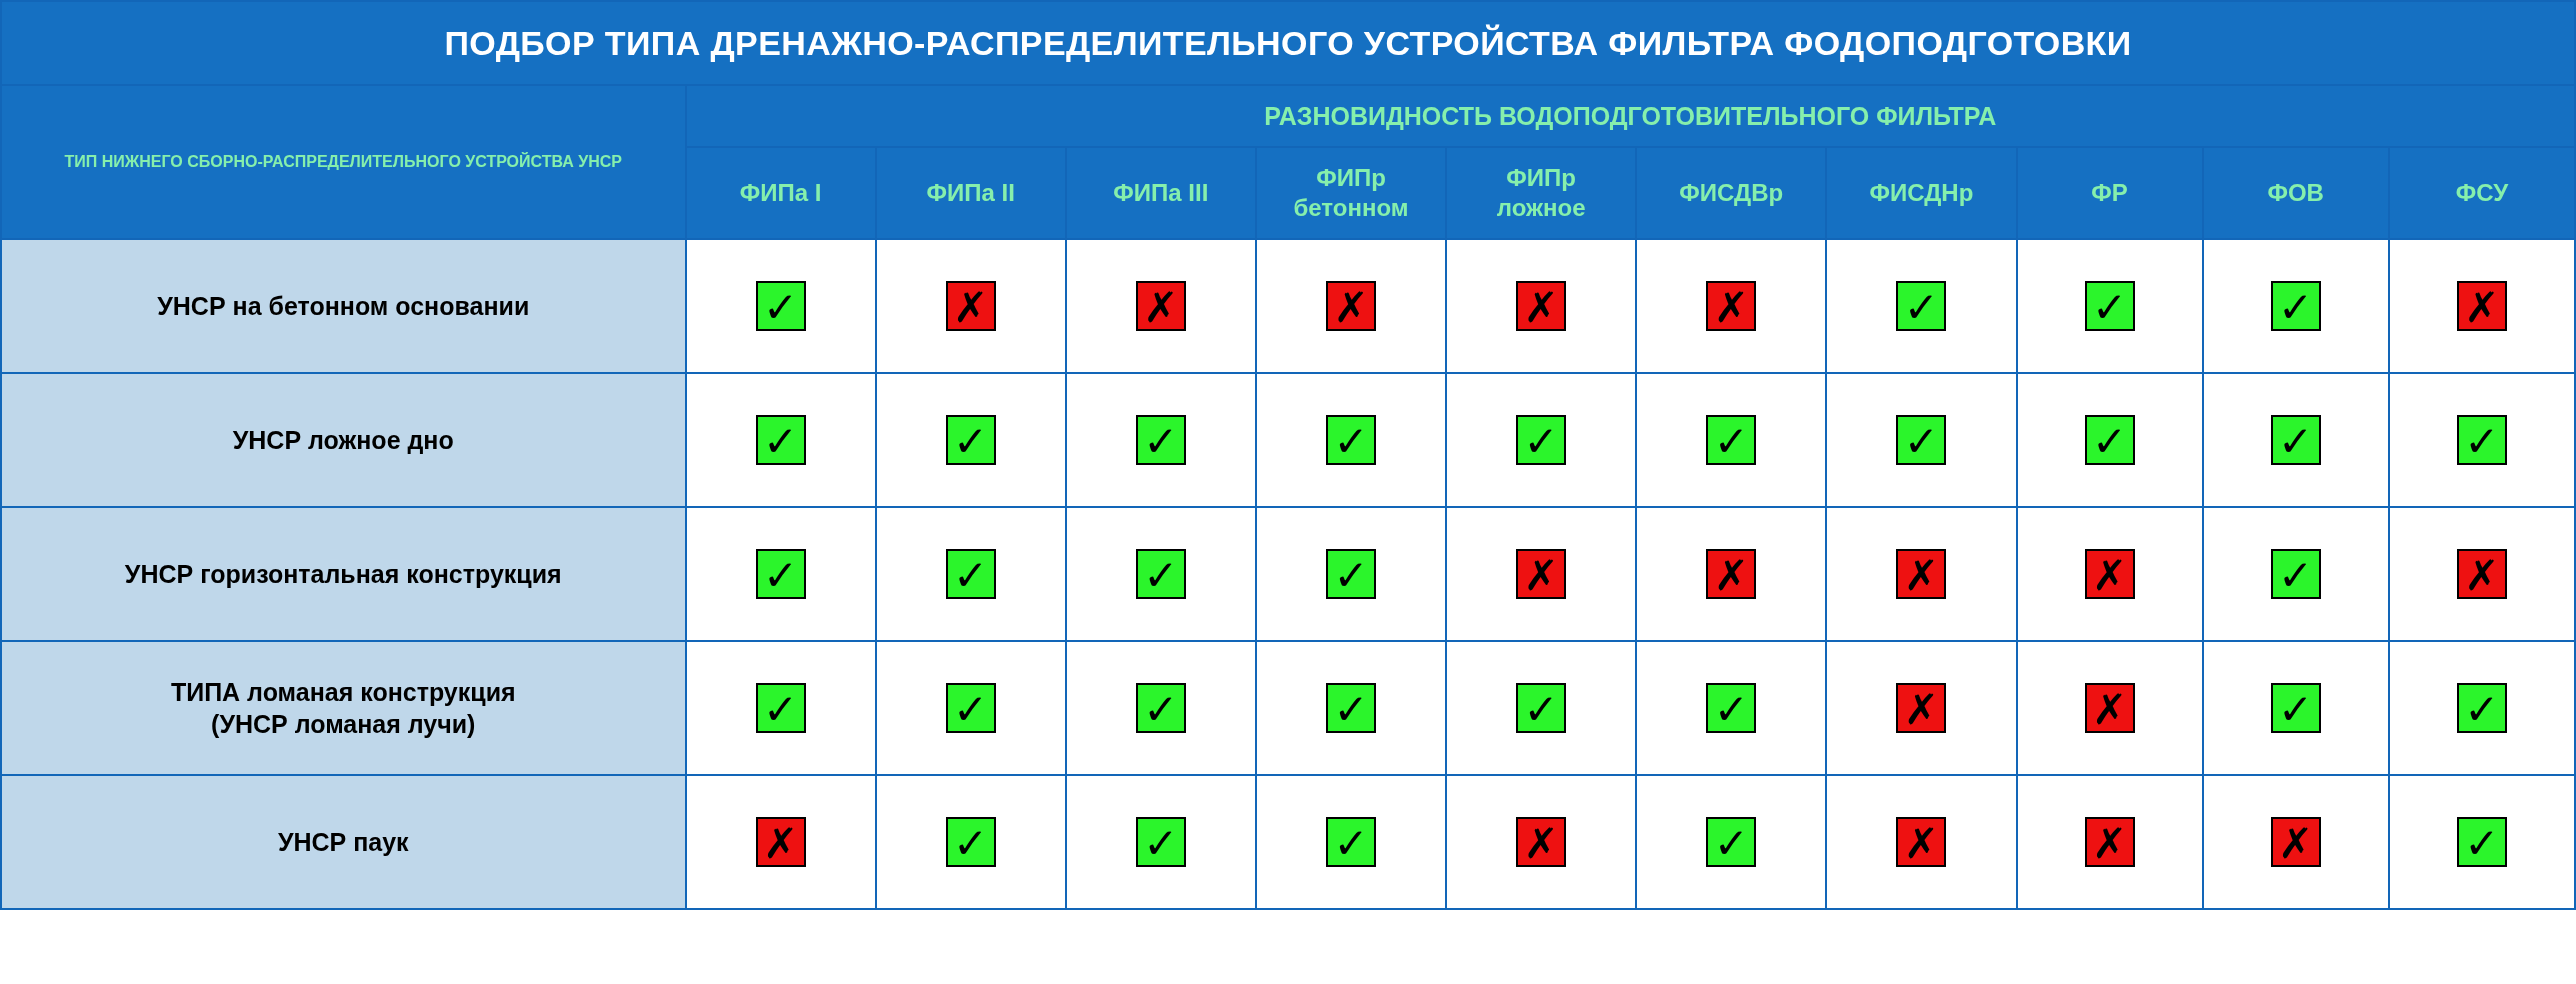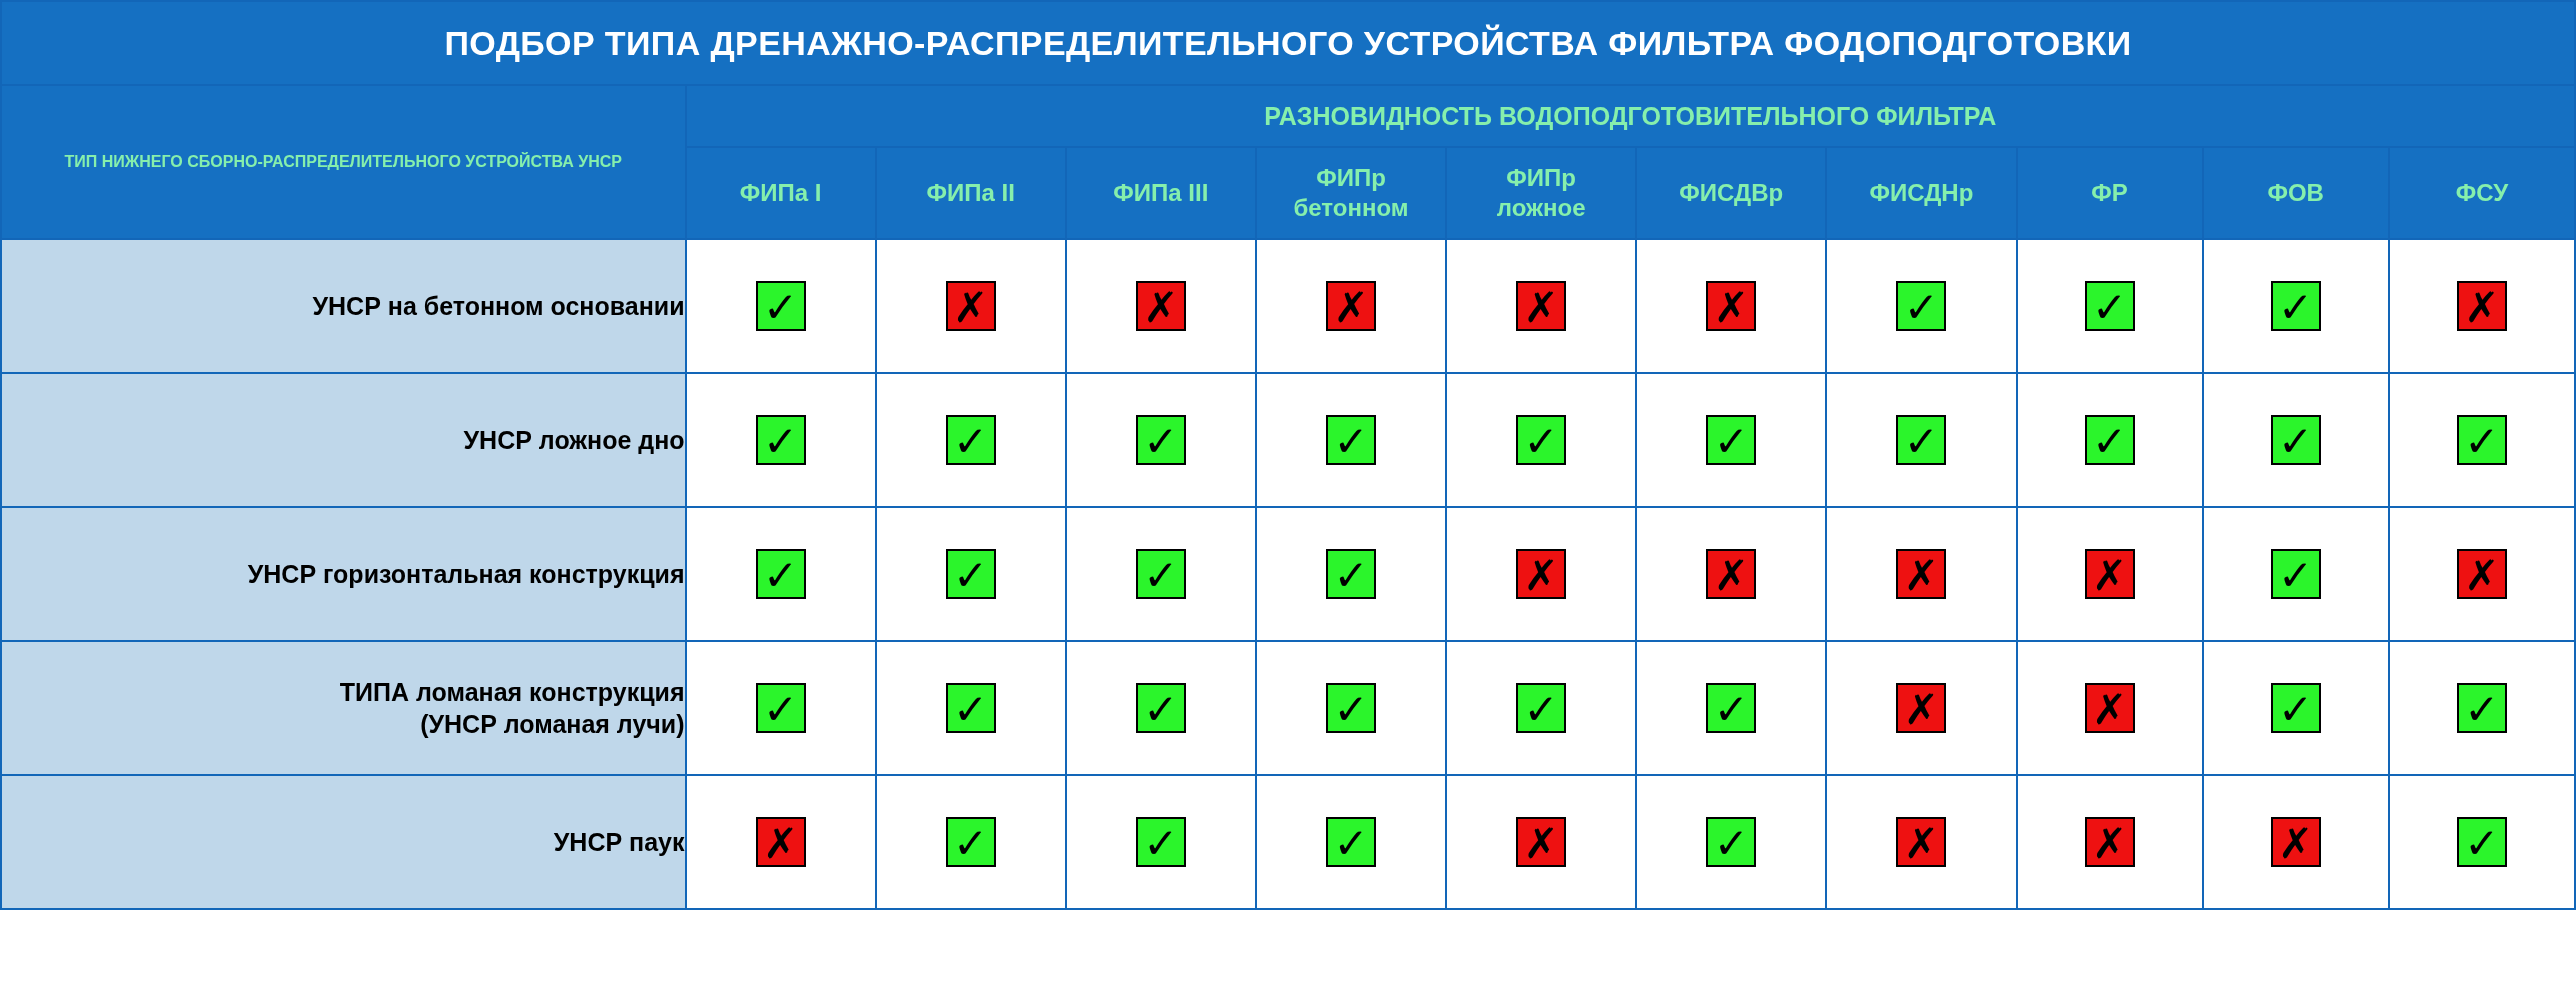--- a/index.html
+++ b/index.html
@@ -119,21 +119,21 @@
     height: 92px;
     line-height: 1.25;
     padding: 3.2px 1.6px;
   }
 
   .row-label {
     background: #bfd7ea;
     color: #000000;
     font-weight: bold;
     font-size: 25px;
-    text-align: right;
+    text-align: center;
     vertical-align: middle;
     line-height: 1.3;
     padding: 6.4px 9.6px;
   }
   .cell {
     background: #ffffff;
     text-align: center;
     vertical-align: middle;
     height: 134px;
   }

